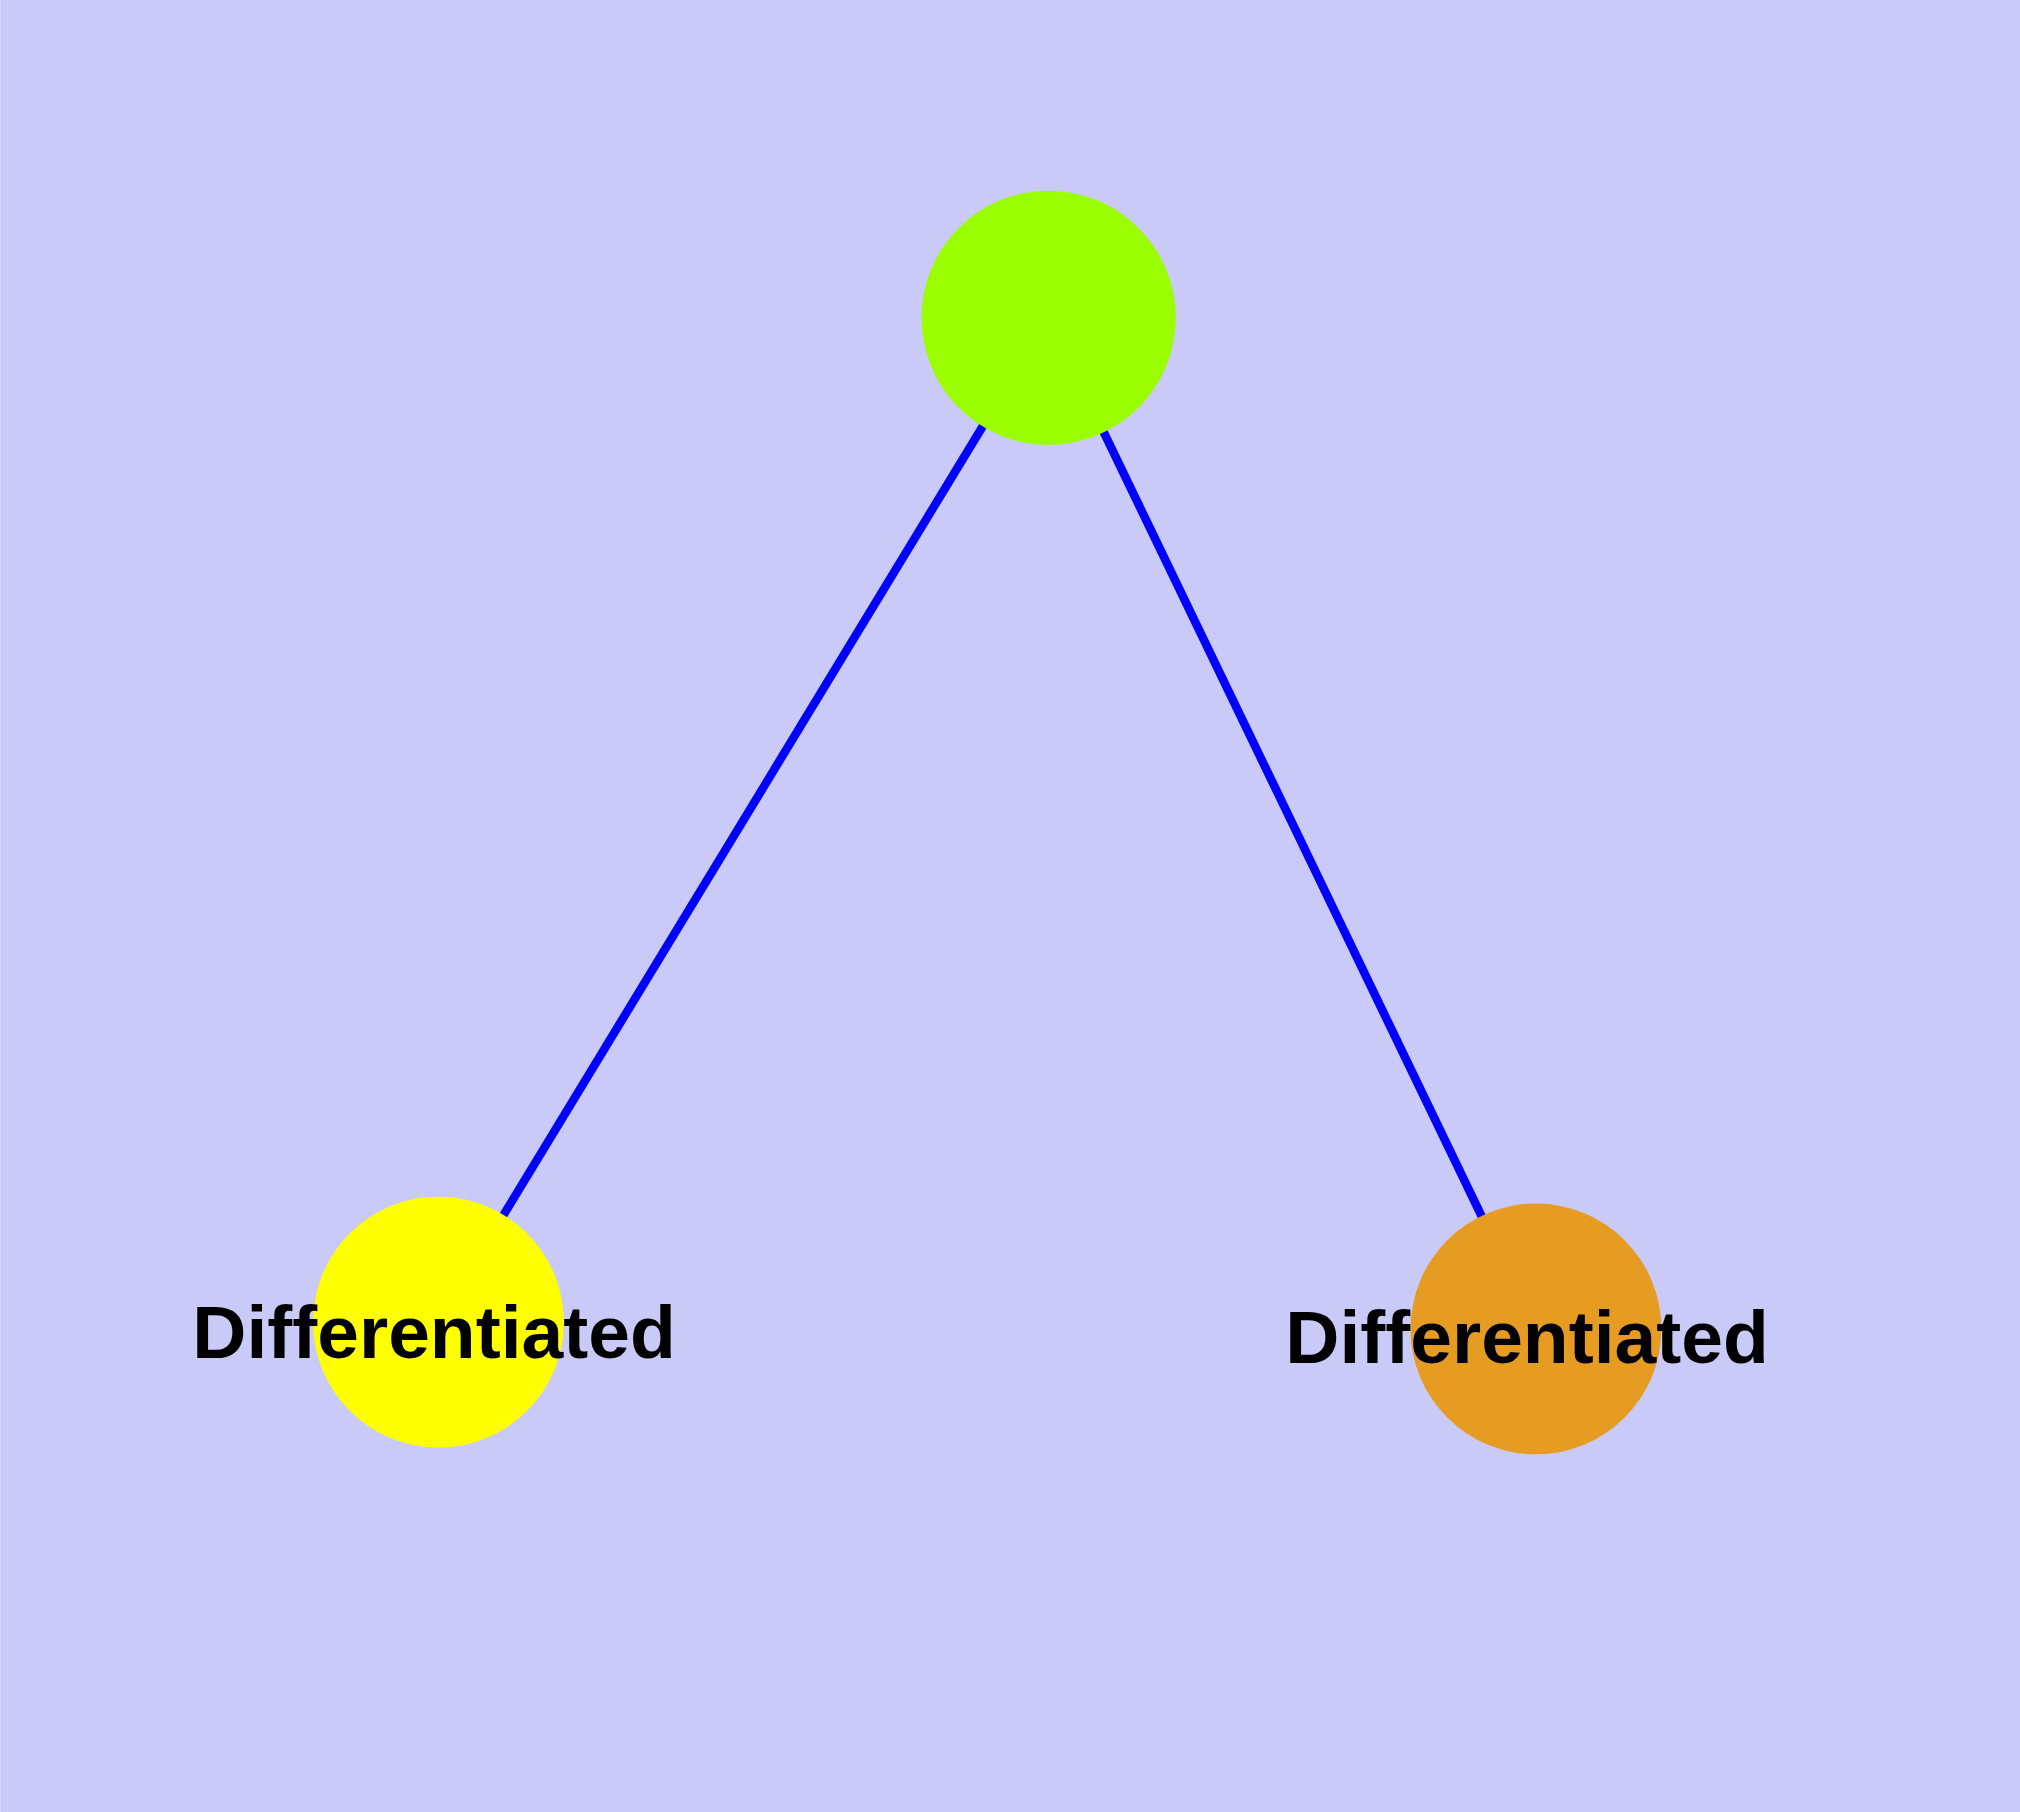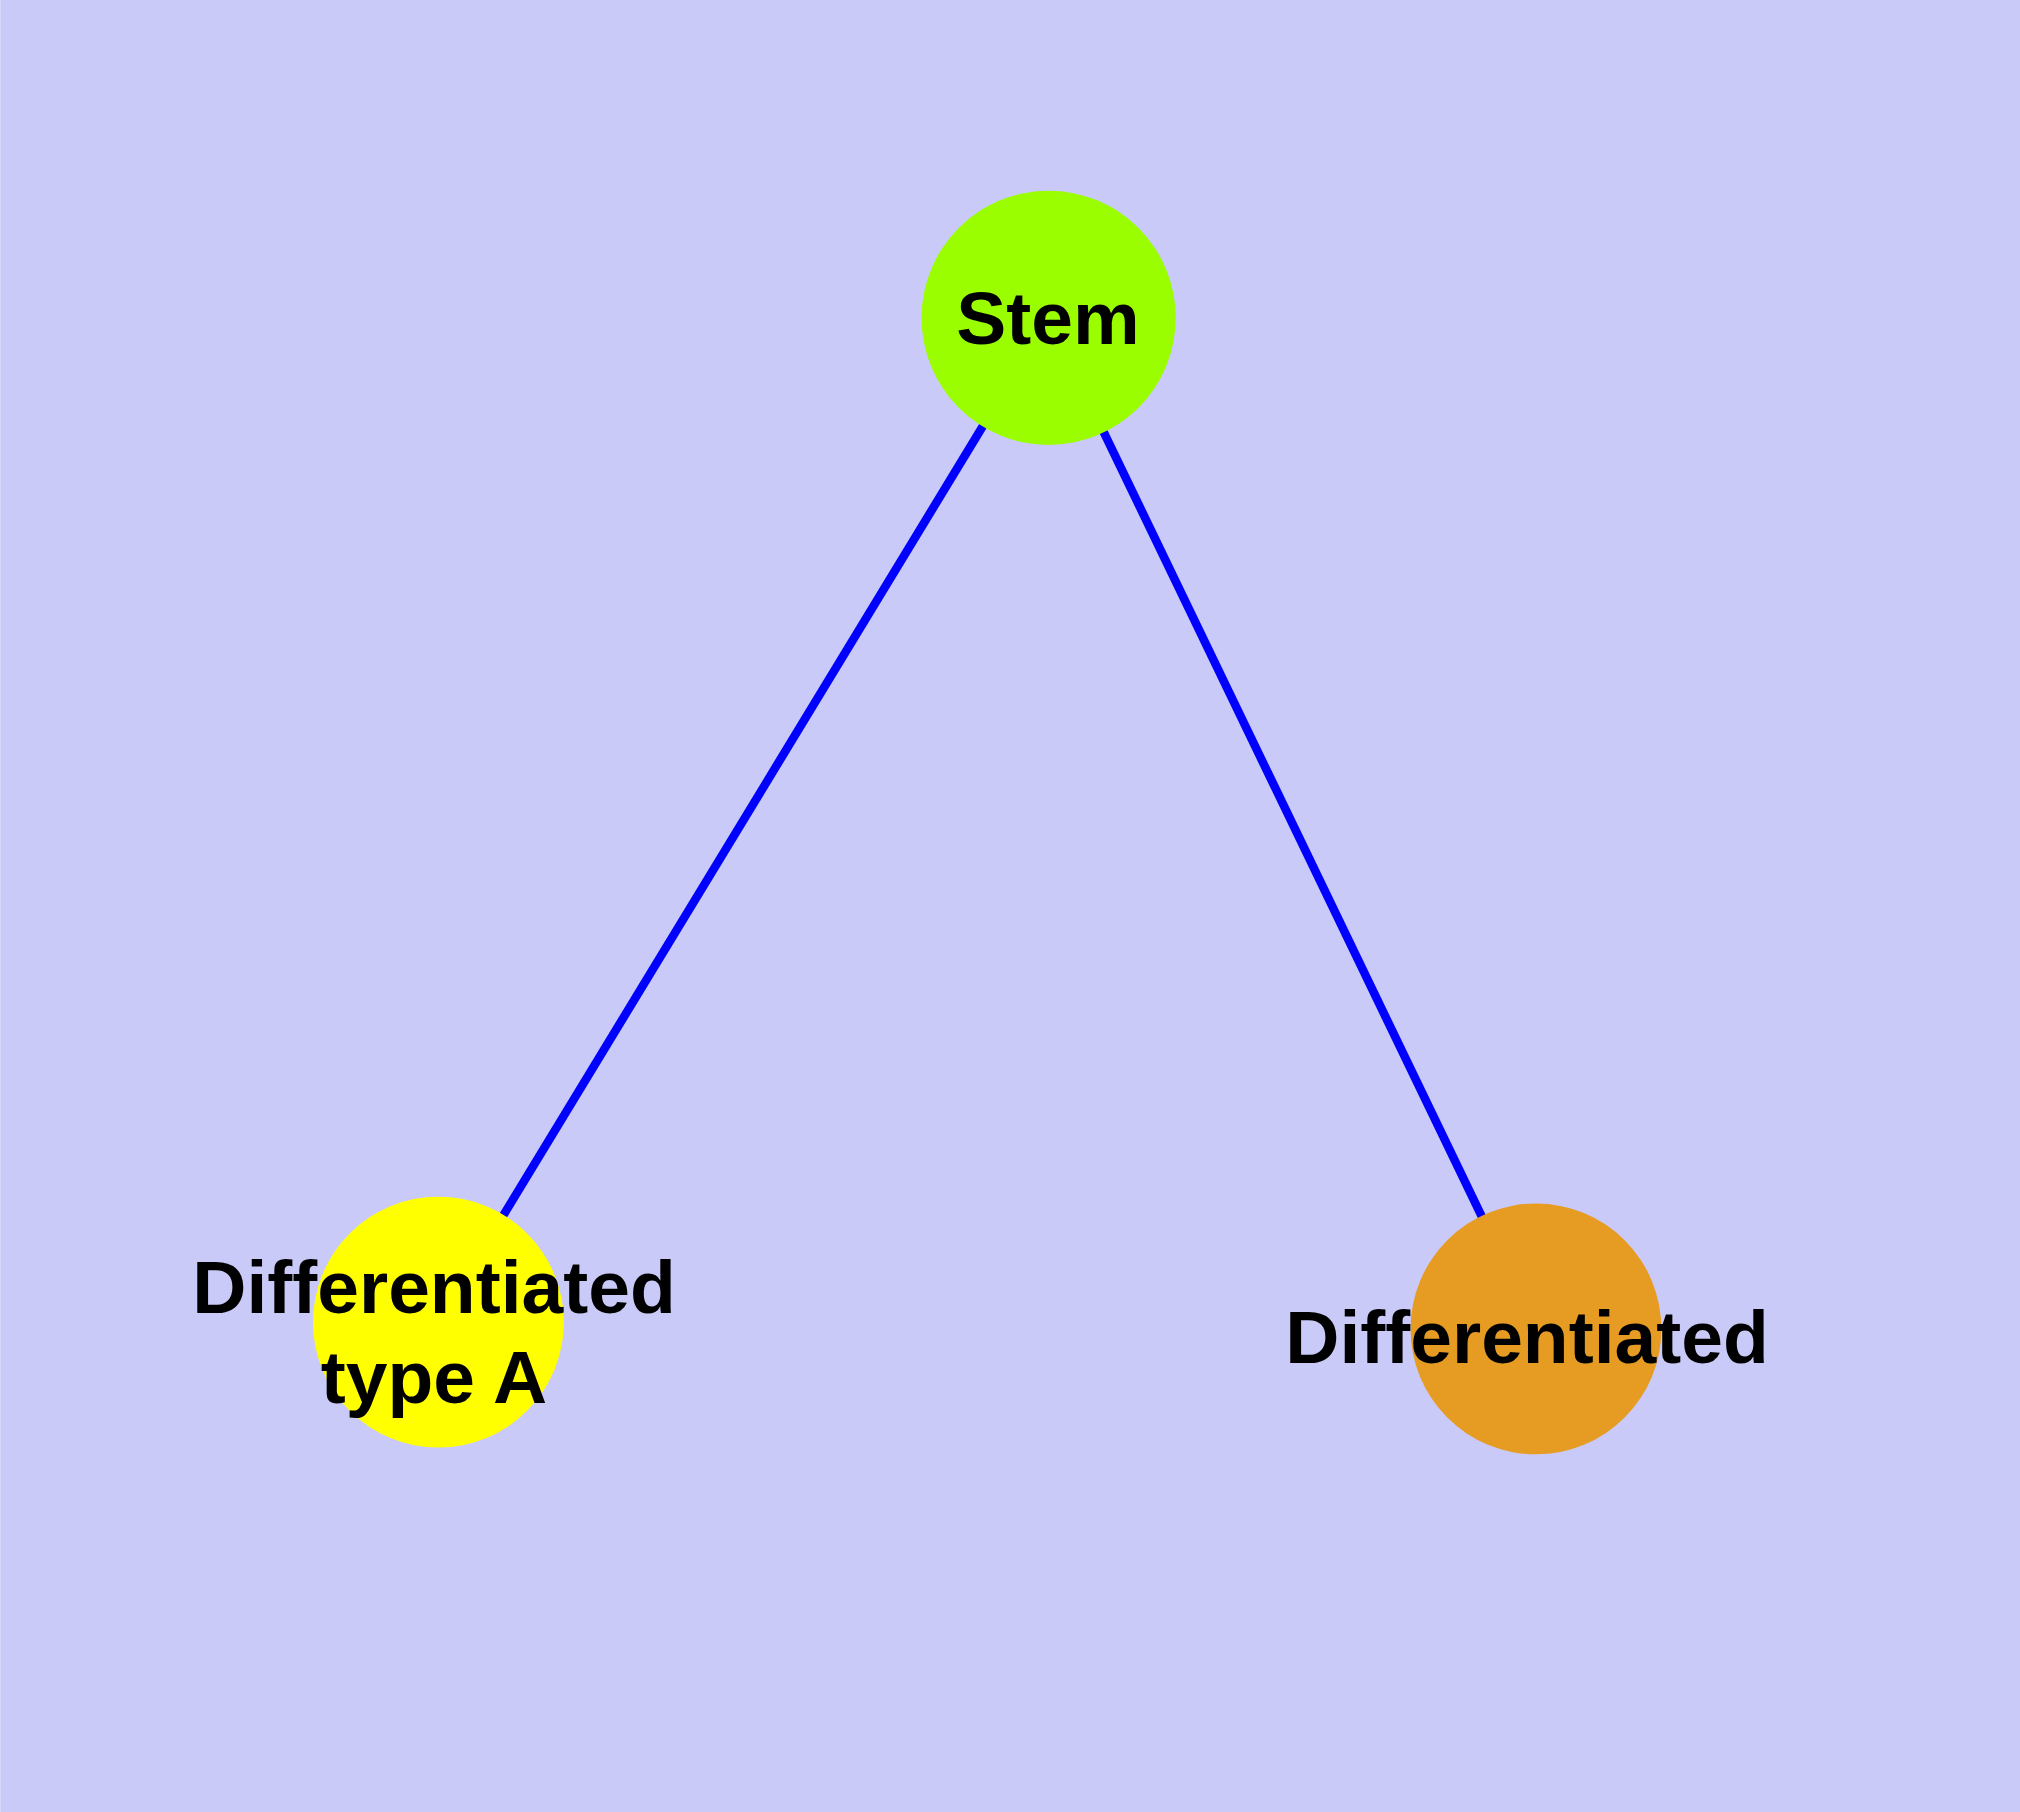--- a/index.html
+++ b/index.html
@@ -50,26 +50,22 @@
 
     <g>
       <circle cx="517" cy="1560" r="148" stroke-width="6" fill="#FFFF00"></circle>
     </g>
 
     <g>
       <circle cx="1812" cy="1568" r="148" stroke-width="6" fill="#E69C22"></circle>
     </g>
   </svg>
 
-  <div class="node-label" style="left: 1048px; top: 318px;">
-    <span class="line">Stem</span>
-  </div>
 
   <div class="node-label" style="left: 434px; top: 1332px;">
     <span class="line">Differentiated</span>
-    <span class="line">type A</span>
   </div>
 
   <div class="node-label" style="left: 1527px; top: 1337px;">
     <span class="line">Differentiated</span>
   </div>
 </div>
 
 
 </body></html>

